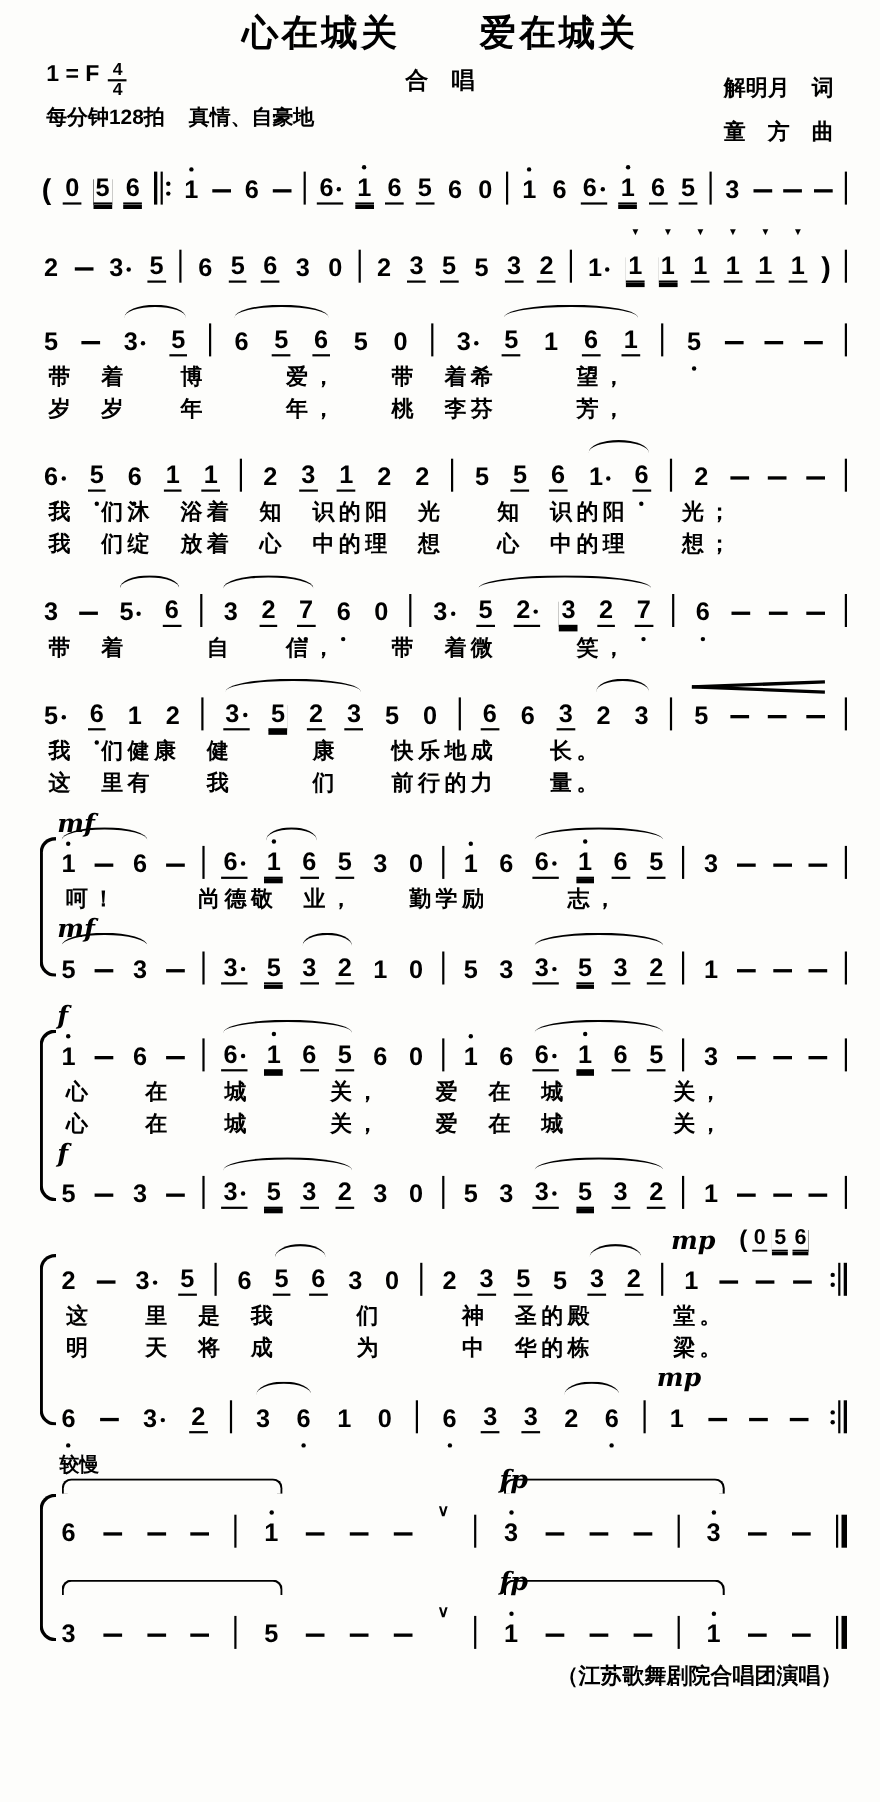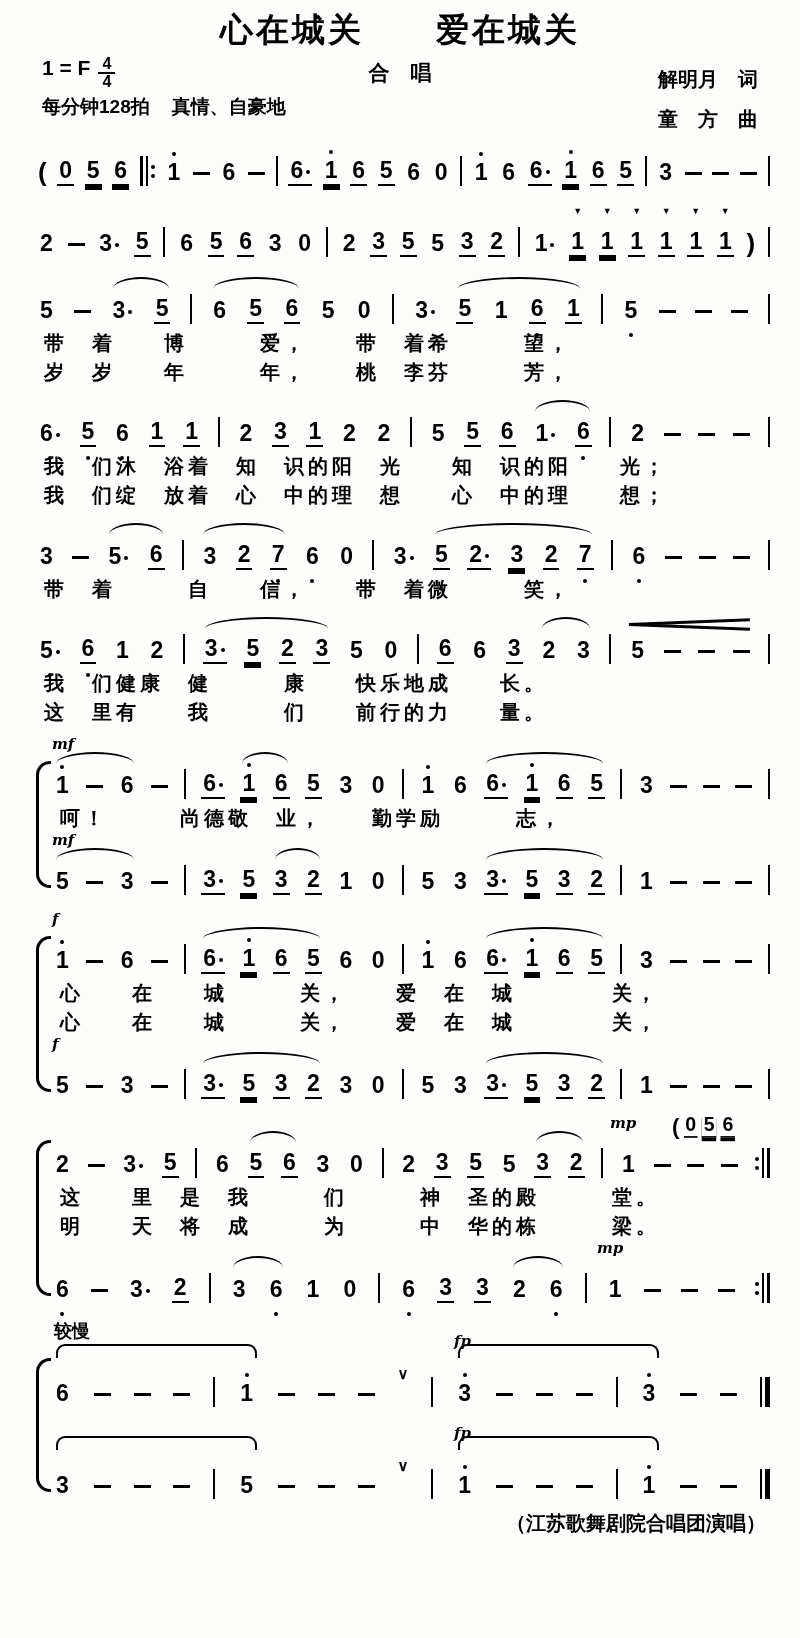--- a/index.html
+++ b/index.html
@@ -42,21 +42,21 @@
   .tk-paren{font-size:26px;font-weight:bold;line-height:28px;}
   .tk-breath{font-weight:bold;font-size:15px;line-height:1;margin-bottom:26px;}
   .tk-rep{display:flex;align-items:center;gap:3px;height:30px;}
   .rbar{height:30px;background:#000;}
   .rdots{display:flex;flex-direction:column;gap:5px;justify-content:center;}
   .rdot{width:4px;height:4px;border-radius:50%;background:#000;}
   .slur{position:absolute;height:11px;border-top:2.5px solid #000;
         border-radius:55% 55% 0 0/100% 100% 0 0;}
   .slur.flat{border-radius:9px 9px 0 0;border-left:2.5px solid #000;border-right:2.5px solid #000;height:12px;}
   .dyn{position:absolute;font-family:"DejaVu Serif",serif;font-style:italic;font-weight:bold;
-       font-size:15px;line-height:1;}
+       font-size:23px;line-height:1;}
   .tempo-mark{position:absolute;font-weight:bold;font-size:18px;line-height:1;}
   .pickup{position:absolute;display:flex;gap:5px;align-items:flex-end;
           transform:scale(.85);transform-origin:left top;}
   .hairpin{position:absolute;height:12px;}
   .hline{position:absolute;left:0;top:5px;width:100%;height:2.5px;background:#000;
          transform-origin:left center;}
   .lyr{font-weight:bold;font-size:20px;line-height:29px;letter-spacing:4px;
        white-space:pre;padding-left:10px;}
   
   .ftr{text-align:right;padding:6px 34px 0 0;font-size:20px;font-weight:bold;}

